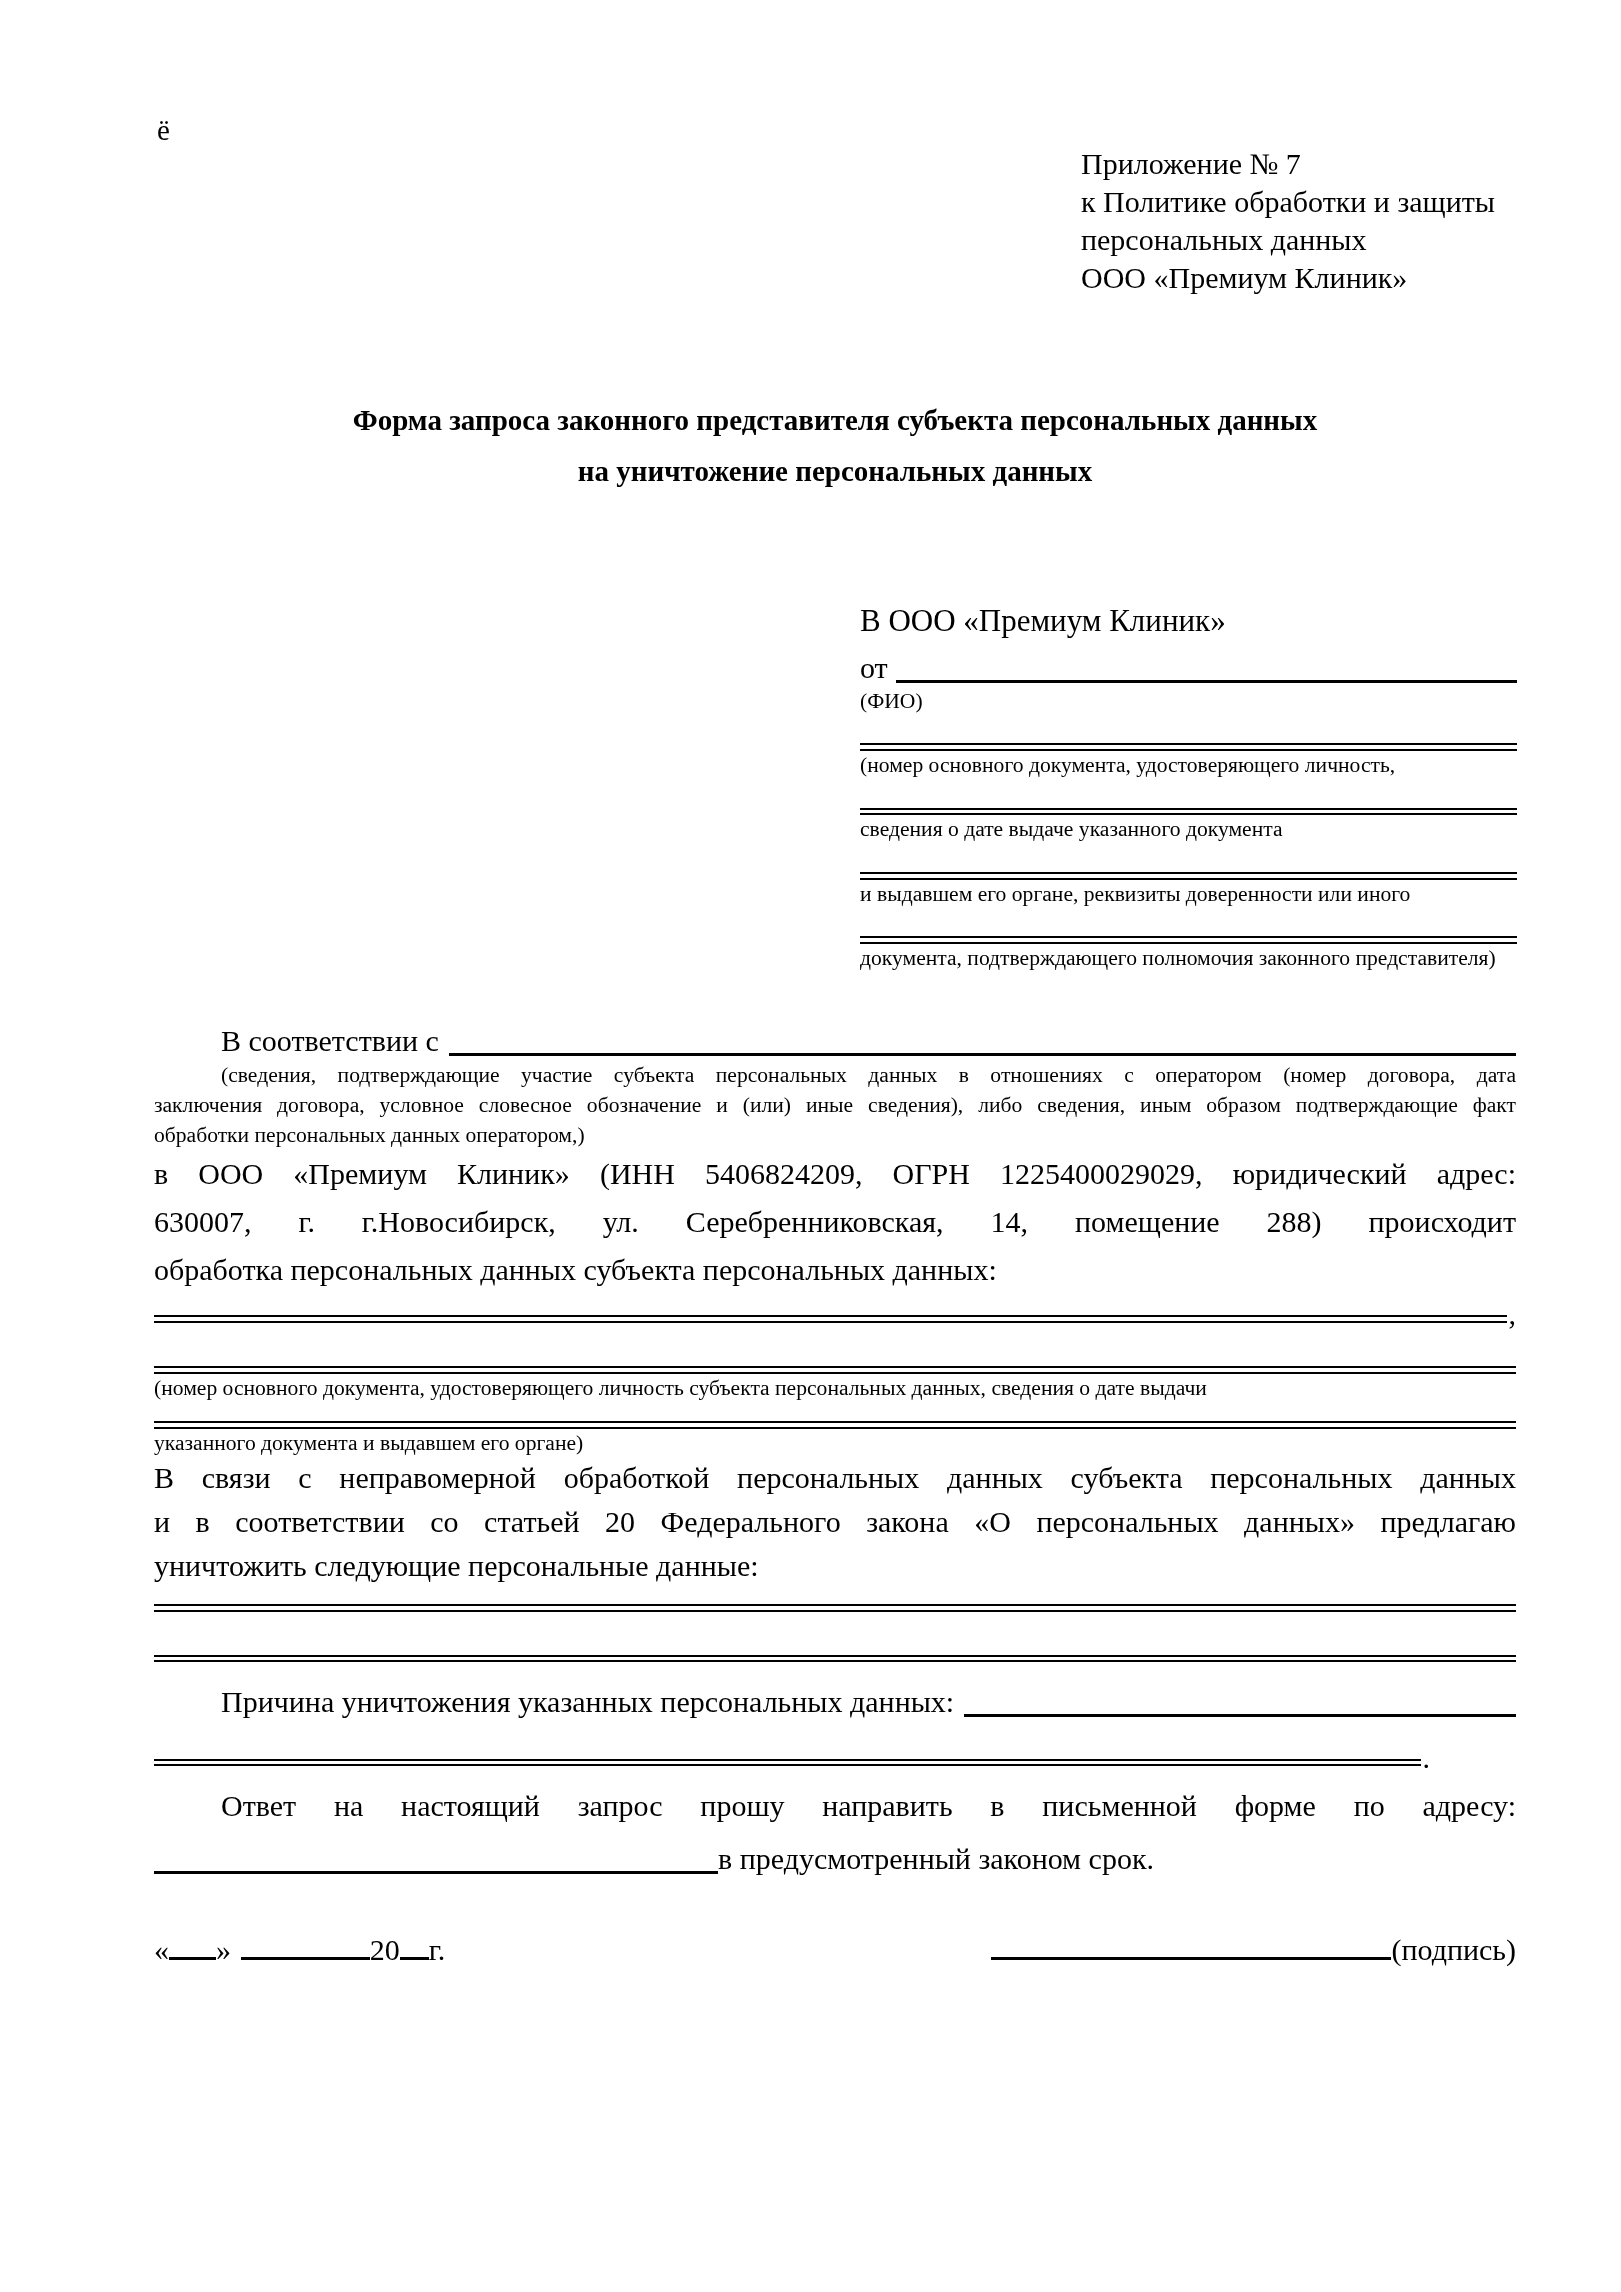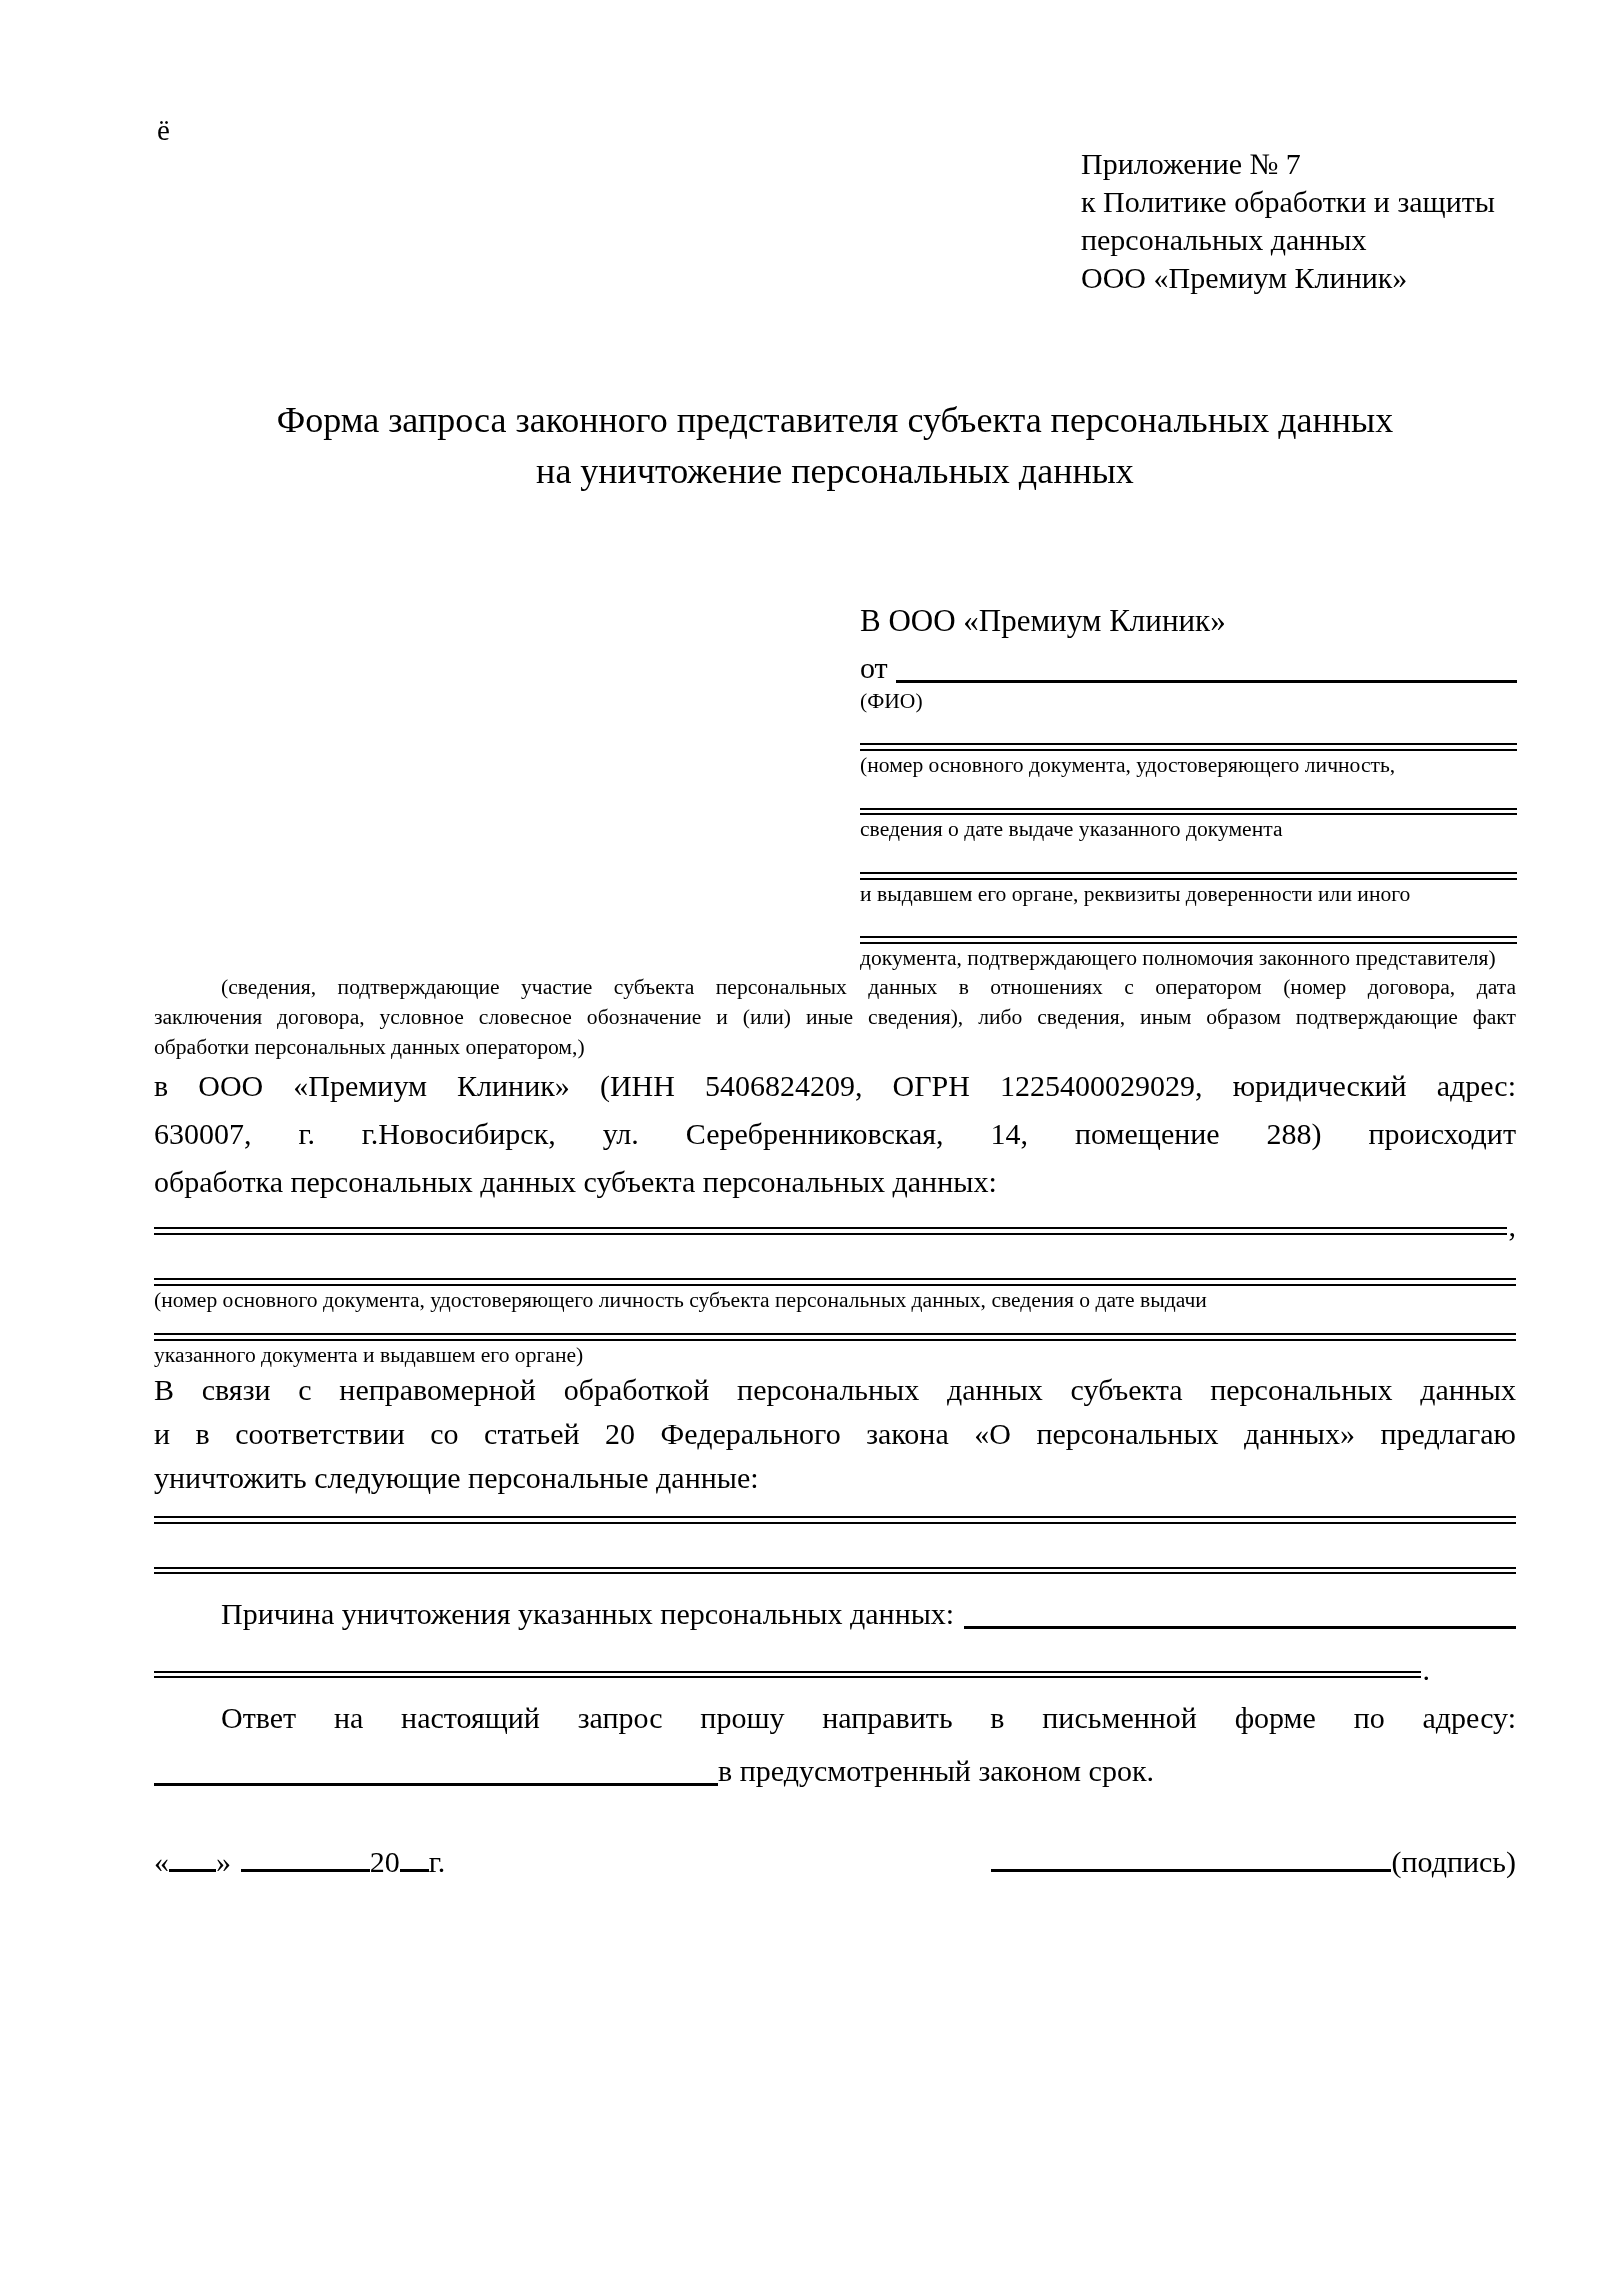--- a/index.html
+++ b/index.html
@@ -20,22 +20,22 @@
     margin-left:927px;
     padding-top:145px;
     font-size:30px; line-height:38px;
     white-space:nowrap;
   }
 
   
   .doc-title {
     margin-top:98px;
     text-align:center;
-    font-weight:normal;
-    font-size:36px; line-height:51px;
+    font-weight:bold;
+    font-size:29px; line-height:51px;
   }
 
   
   .addressee { margin-left:706px; margin-top:104px; width:657px; font-size:30px; }
   .addr-to { font-size:31px; line-height:39px; }
   .row { display:flex; align-items:flex-end; }
   .fill { flex:1 1 auto; border-bottom:3.9px solid #000; height:0; margin-bottom:3.9px; min-width:39px; }
   .from-row { margin-top:5.9px; height:41px; }
   .cap { font-size:21.6px; line-height:25.5px; text-align:left; margin-top:2px; }
   .dline { height:7.8px; border-top:2.9px solid #000; border-bottom:2.9px solid #000; box-sizing:border-box; }
@@ -112,20 +112,24 @@
       <div class="addr-field">
         <div class="dline"></div>
         <div class="cap">и выдавшем его органе, реквизиты доверенности или иного</div>
       </div>
       <div class="addr-field">
         <div class="dline"></div>
         <div class="cap">документа, подтверждающего полномочия законного представителя)</div>
       </div>
     </div>
 
+    <div class="row accordance bodytext">
+      <span class="label">В соответствии с</span>
+      <span class="fill" style="margin-left:9.8px;"></span>
+    </div>
 
     <div class="note">
       <div class="jl indent">(сведения, подтверждающие участие субъекта персональных данных в отношениях с оператором (номер договора, дата</div>
       <div class="jl">заключения договора, условное словесное обозначение и (или) иные сведения), либо сведения, иным образом подтверждающие факт</div>
       <div>обработки персональных данных оператором,)</div>
     </div>
 
     <div class="bodytext para">
       <div class="jl">в ООО «Премиум Клиник» (ИНН 5406824209, ОГРН 1225400029029, юридический адрес:</div>
       <div class="jl">630007, г. г.Новосибирск, ул. Серебренниковская, 14, помещение 288) происходит</div>

